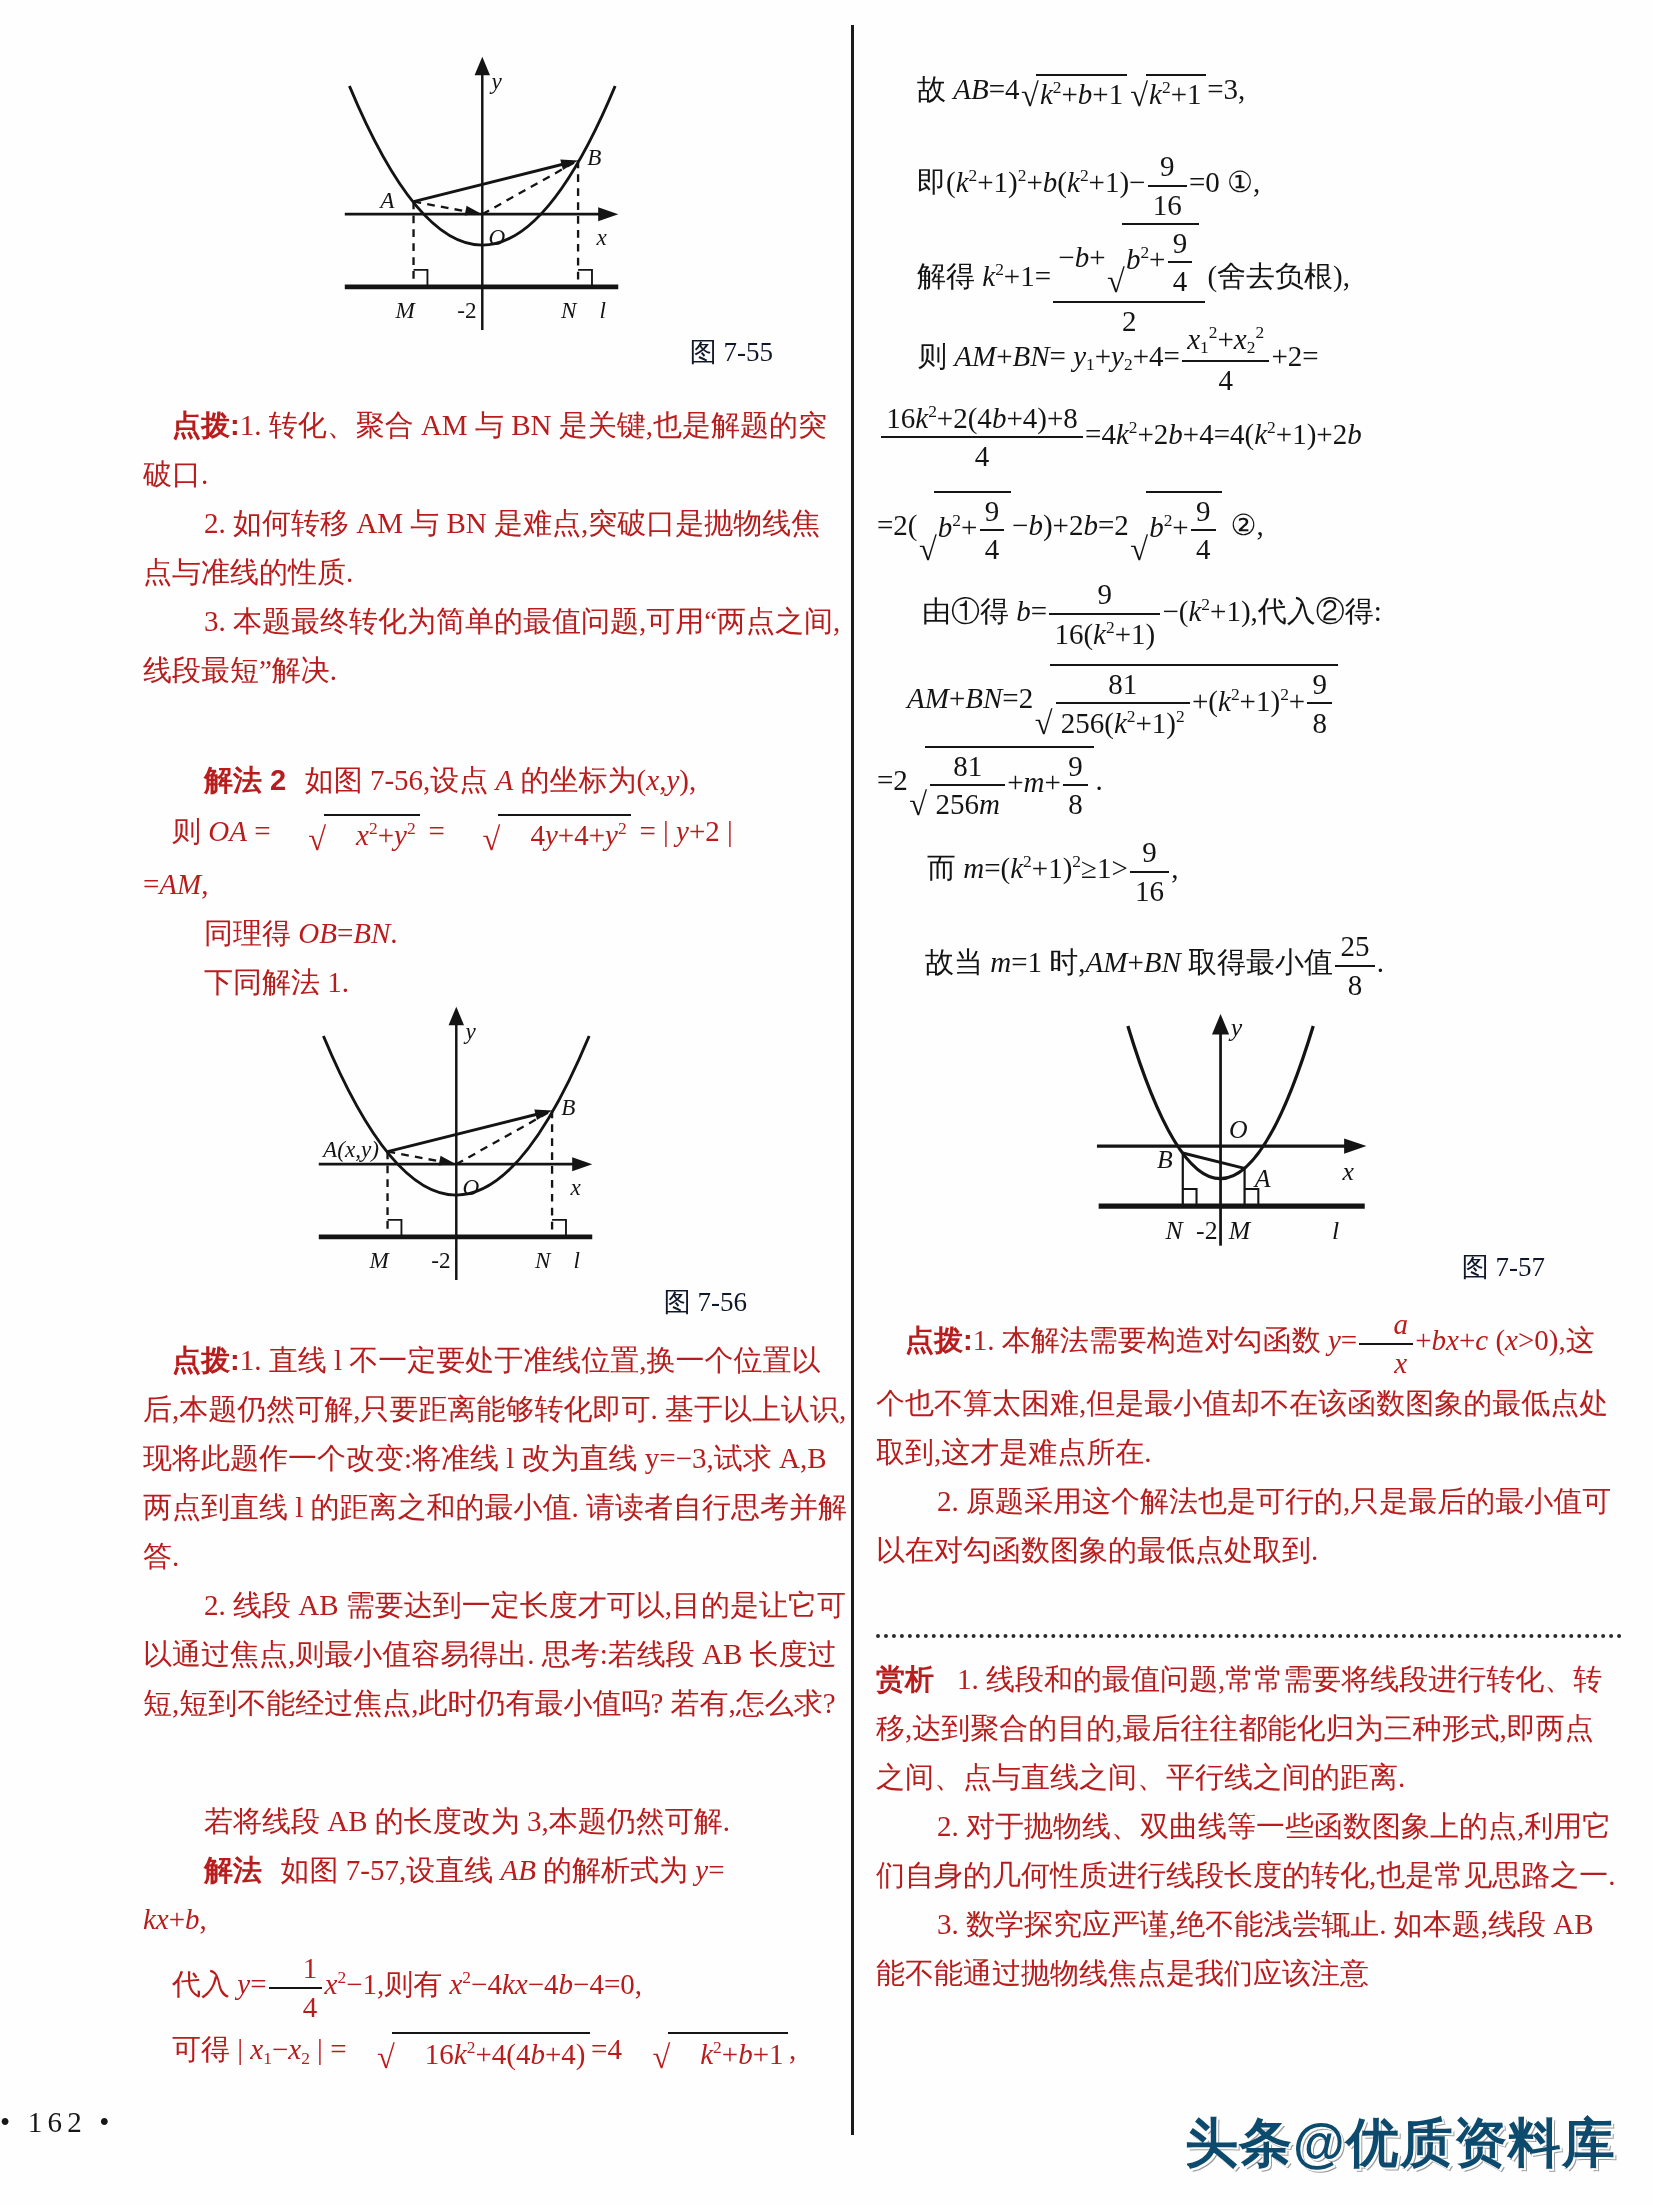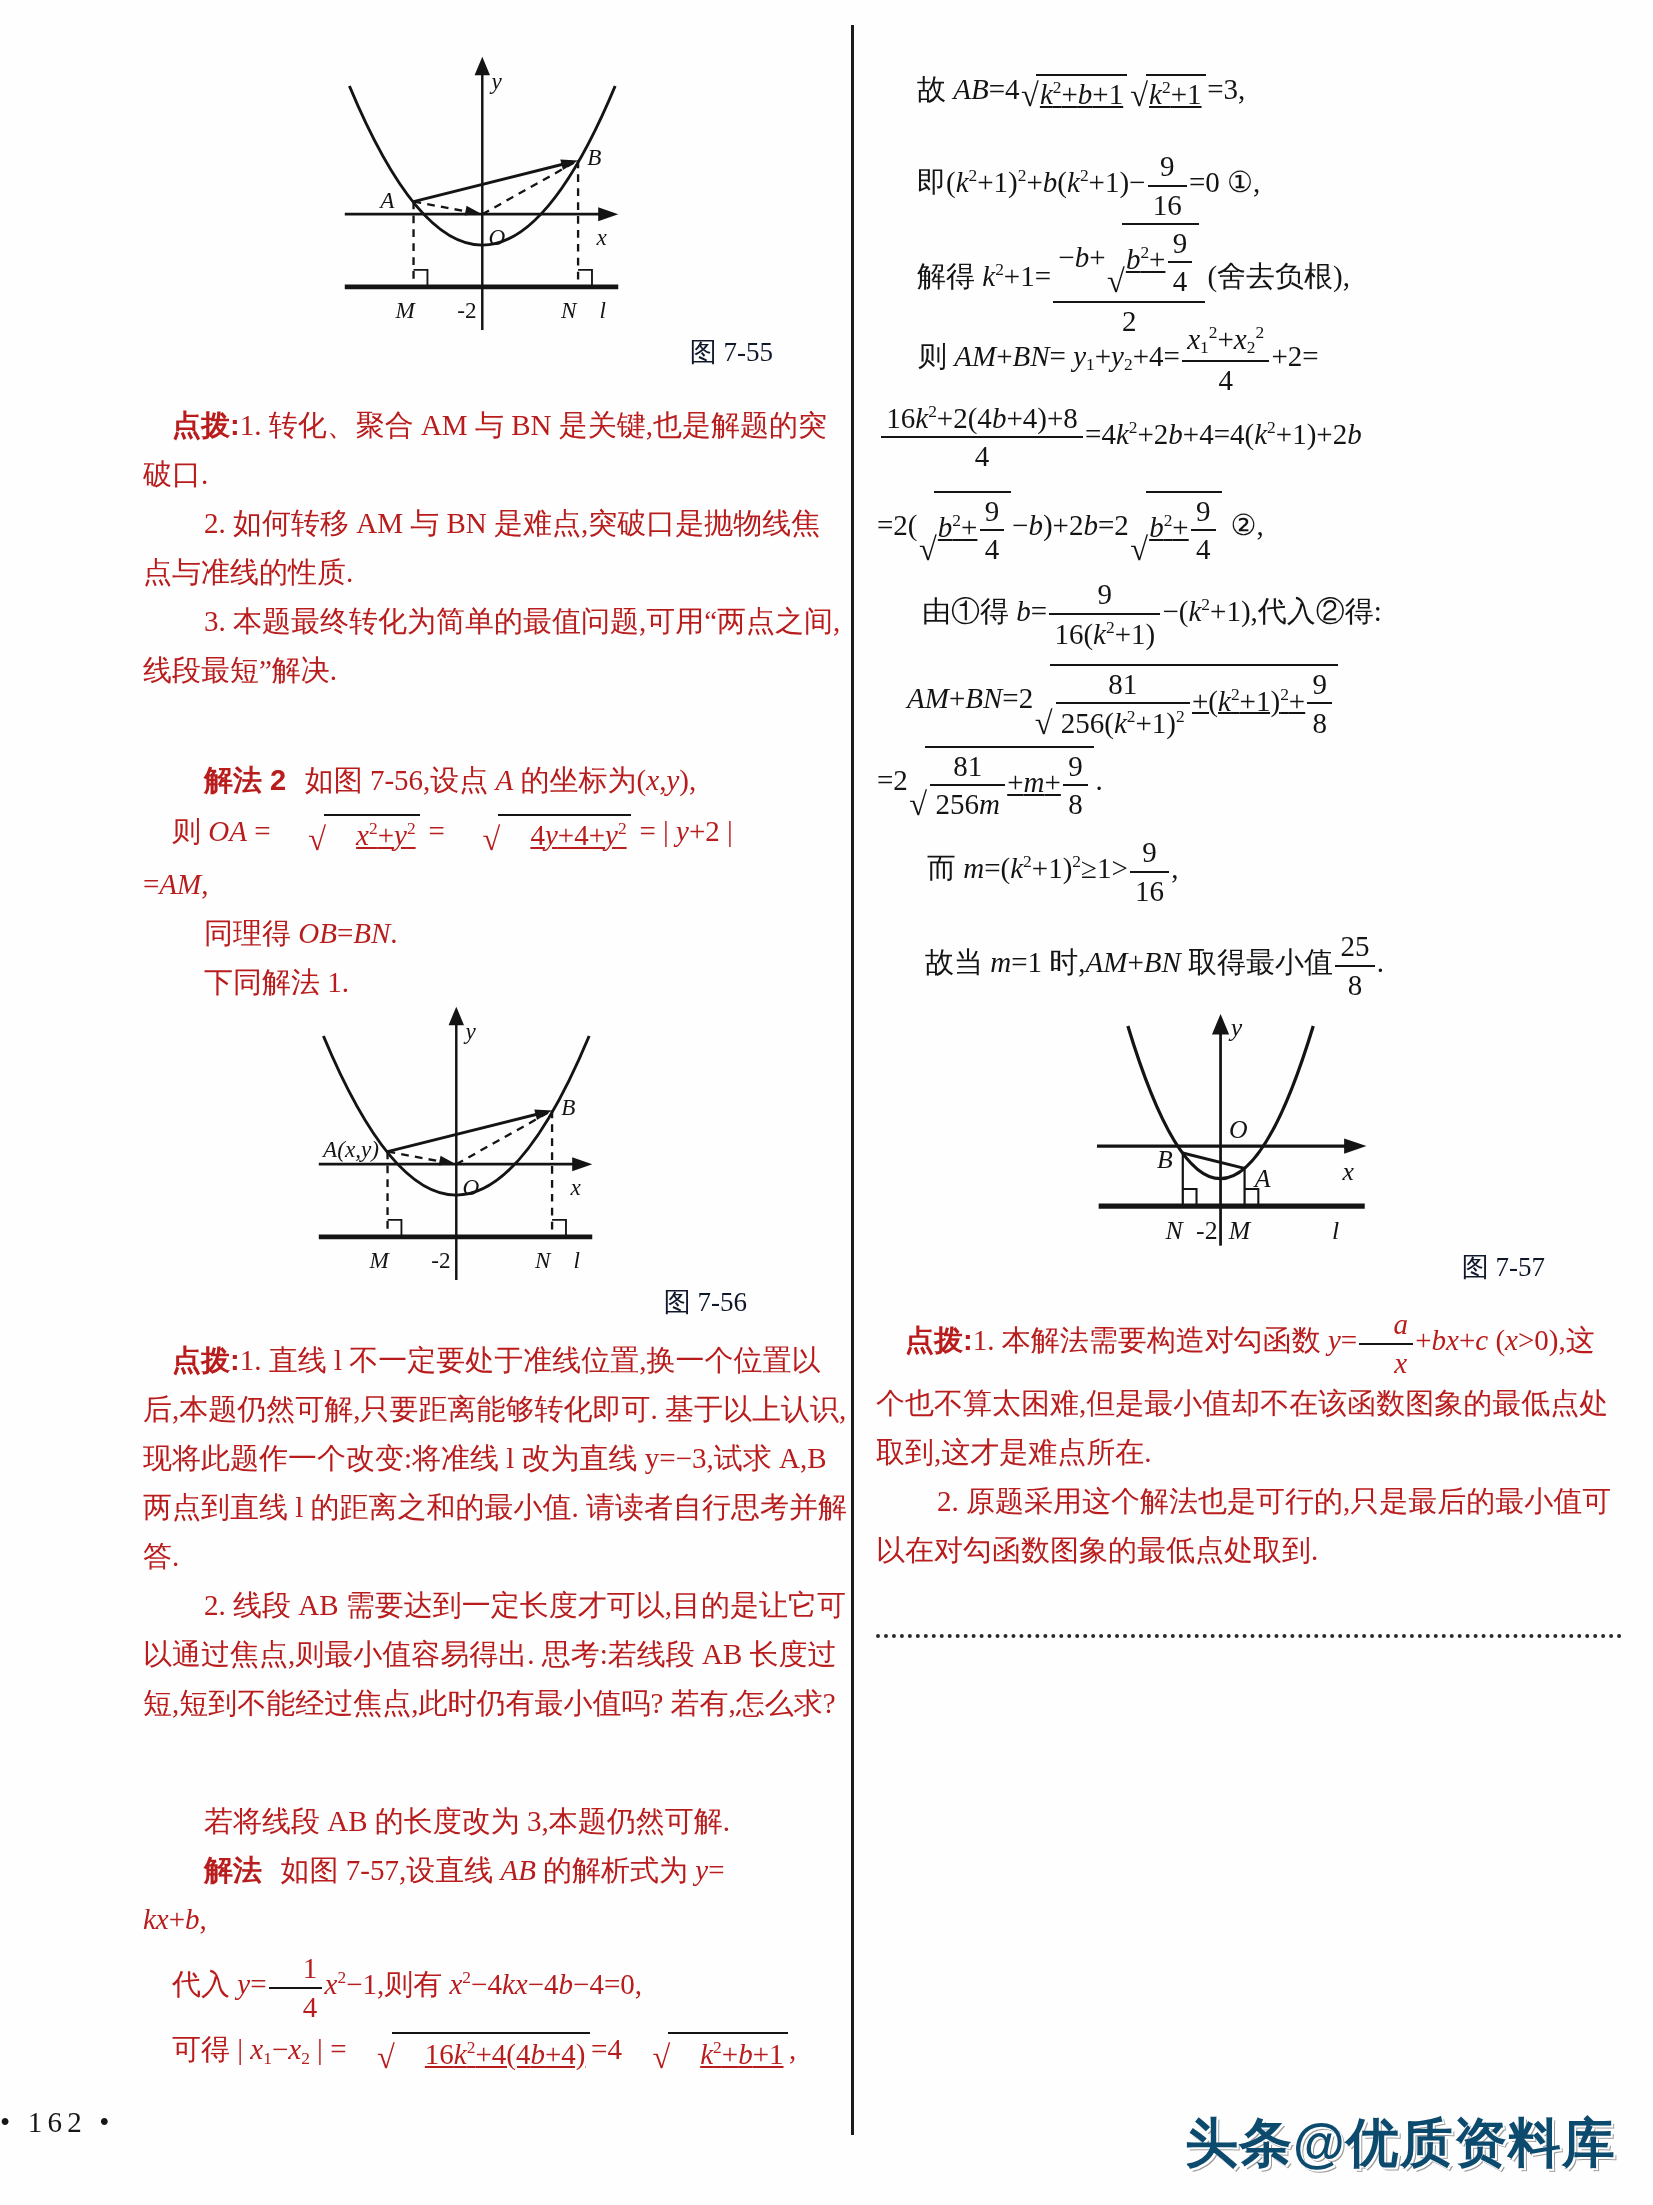--- a/index.html
+++ b/index.html
@@ -19,21 +19,21 @@
   .mflow{line-height:1.3;margin:8.2px 0 5.2px 0 !important;}
   .mt{font-style:normal;}
   .mv{font-style:italic;}
   .msup{font-size:0.60em;vertical-align:0.62em;}
   .msub{font-size:0.60em;vertical-align:-0.26em;}
   .frac{display:inline-block;vertical-align:middle;text-align:center;padding:0 2.1px;}
   .frac .fn{display:block;line-height:1.05;padding:1px 5.2px 3.1px;}
   .frac .fd{display:block;line-height:1.05;border-top:2.6px solid #151515;padding:3.1px 5.2px 1px;}
   .sqrt{display:inline-flex;align-items:flex-end;vertical-align:middle;margin:0 1.5px;}
   .rsym{line-height:1;font-size:1.12em;margin-right:-2.6px;}
-  .rad{display:inline-block;border-top:2.6px solid #151515;padding:1.5px 4.1px 0 3.6px;text-decoration:underline;}
+  .rad{display:inline-block;border-top:2.6px solid #151515;padding:1.5px 4.1px 0 3.6px;}
   
   .fig{position:absolute;}
   .fig text{font-family:"Liberation Serif","DejaVu Serif",serif;font-style:italic;font-size:15px;fill:#141414;}
   .fig text.up{font-style:normal;}
   .fig line,.fig path{stroke:#141414;fill:none;}
   .figcap{position:absolute;text-align:right;font-size:27px;color:#0f172a;}
   .dotsep{position:absolute;left:876px;top:1634px;width:746px;height:0;border-top:4.1px dotted #2a2a2a;}
   .pageno{position:absolute;left:0;top:2106px;width:1654px;text-align:left;font-size:29px;letter-spacing:5.2px;color:#161616;}
   .wm{position:absolute;left:1185px;top:2108px;font-family:"Liberation Sans","DejaVu Sans",sans-serif;
       font-weight:700;font-size:53px;color:#0c4a6e;letter-spacing:1px;
@@ -198,18 +198,23 @@
   </svg>
   <div class="figcap" style="left:1030px;top:1249px;width:515px">图 7-57</div>
 
   <div class="tb" style="left:876px;top:1308px;width:746px">
     <p class="ind1"><span class="blabel">点拨:</span><span><span class="mt">1. 本解法需要构造对勾函数 </span><span class="mv">y</span><span class="mt">=</span><span class="frac"><span class="fn"><span class="mv">a</span></span><span class="fd"><span class="mv">x</span></span></span><span class="mt">+</span><span class="mv">bx</span><span class="mt">+</span><span class="mv">c</span><span class="mt"> (</span><span class="mv">x</span><span class="mt">&gt;0),这个也不算太困难,但是最小值却不在该函数图象的最低点处取到,这才是难点所在.</span></span></p>
     <p class="ind2">2. 原题采用这个解法也是可行的,只是最后的最小值可以在对勾函数图象的最低点处取到.</p>
   </div>
 
   <div class="dotsep"></div>
 
+  <div class="tb" style="left:876px;top:1655px;width:746px">
+    <p><span class="blabel">赏析</span><span class="gap2">1. 线段和的最值问题,常常需要将线段进行转化、转移,达到聚合的目的,最后往往都能化归为三种形式,即两点之间、点与直线之间、平行线之间的距离.</span></p>
+    <p class="ind2">2. 对于抛物线、双曲线等一些函数图象上的点,利用它们自身的几何性质进行线段长度的转化,也是常见思路之一.</p>
+    <p class="ind2">3. 数学探究应严谨,绝不能浅尝辄止. 如本题,线段 AB 能不能通过抛物线焦点是我们应该注意</p>
+  </div>
 
   <div class="pageno">•  162  •</div>
   <div class="wm">头条@优质资料库</div>
 
 </div>
 
 
 </body></html>

